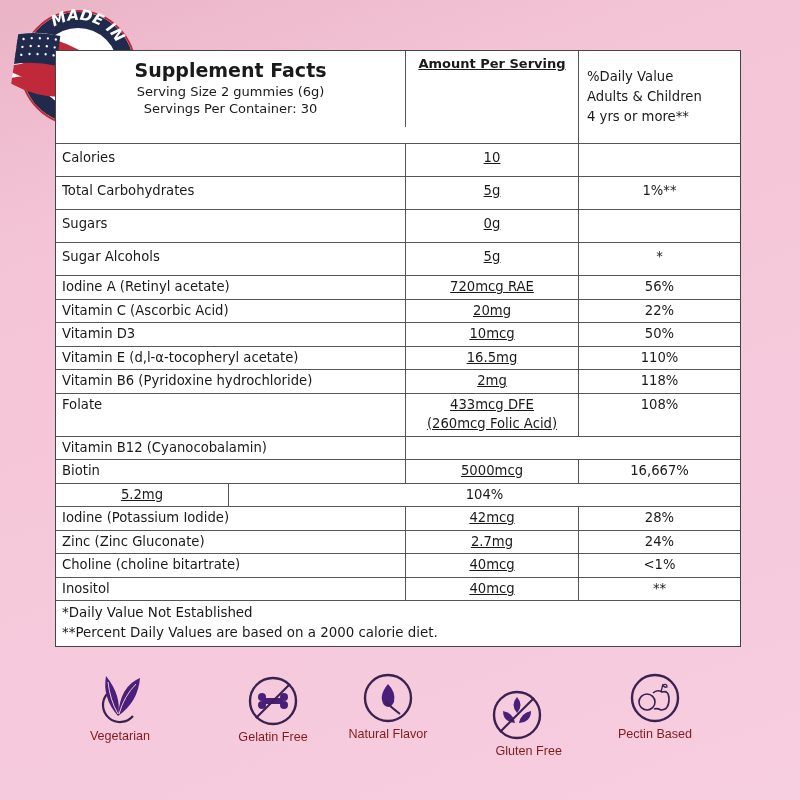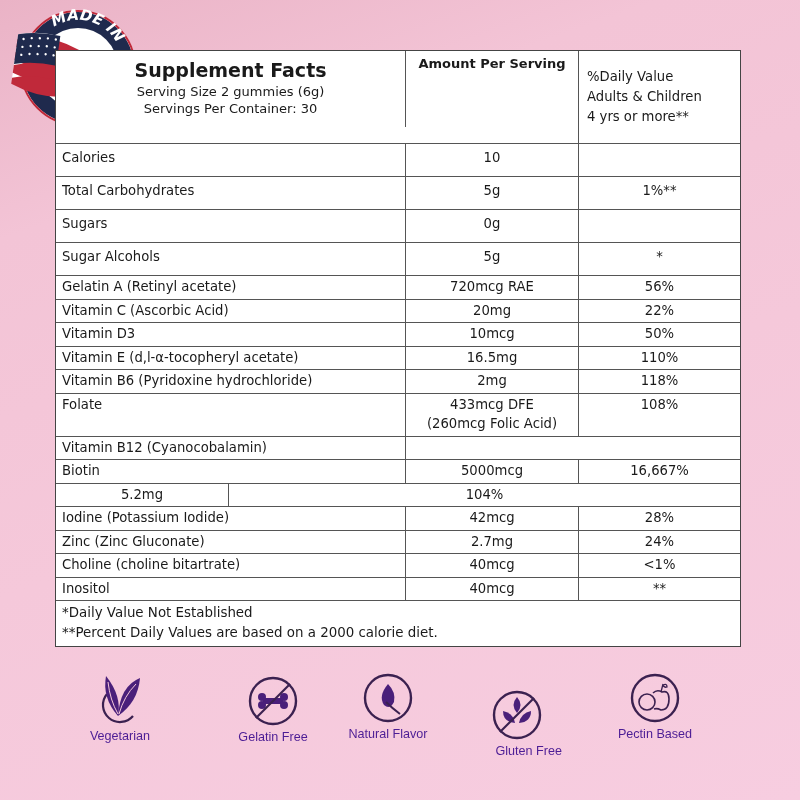--- a/index.html
+++ b/index.html
@@ -14,35 +14,35 @@
   }
   .facts {
     position: absolute; left: 55px; top: 50px; width: 686px;
     background: #fff; border: 1.5px solid #444;
     color: #1a1a1a;
     font-family: "DejaVu Sans", sans-serif;
   }
   .row { display: flex; border-top: 1px solid #555; }
   .row:first-child { border-top: none; }
   .c1 { width: 350px; padding: 2px 6px; border-right: 1px solid #555; font-size: 13.2px; }
-  .c2 { width: 173px; padding: 10px 4px; border-right: 1px solid #555; font-size: 13.2px; text-align: center; }
+  .c2 { width: 173px; padding: 10px 4px; border-right: 1px solid #555; font-size: 13.2px; text-align: center; text-decoration: underline; }
   .c3 { flex: 1; padding: 2px 4px; font-size: 13.2px; text-align: center; }
   .head .c1 { text-align: center; height: 76px; padding-top: 8px; }
   .head .title { font-size: 19px; font-weight: bold; display: block; margin-bottom: 2px; }
   .head .sub { font-size: 13px; display: block; line-height: 17px; }
   .head .c2 { font-weight: bold; font-size: 13px; padding-top: 5px; }
   .head .c3 { text-align: left; font-size: 13.2px; line-height: 20px; padding: 16px 8px; }
   .tall .c1, .tall .c2, .tall .c3 { height: 32px; padding-top: 6px; }
   .short .c1, .short .c2, .short .c3 { height: 22.5px; padding-top: 2px; line-height: 18px; }
   .folate .c1, .folate .c2, .folate .c3 { height: 42px; line-height: 19px; padding-top: 1px; }
   .footer { border-top: 1px solid #555; padding: 2px 6px 3px; font-size: 13.4px; line-height: 20px; }
   .icons {
     position: absolute; left: 80px; top: 672px; width: 640px; height: 90px;
   }
-  .ic { position: absolute; text-align: center; color: #4c1d95; font-size: 12.6px; }
+  .ic { position: absolute; text-align: center; color: #7f1d1d; font-size: 12.6px; }
   .ic svg { display: block; margin: 0 auto; }
   .ic span { display: block; margin-top: 3px; white-space: nowrap; }
 </style>
 </head>
 <body>
 
 <div class="badge">
   <svg width="132" height="124" viewBox="0 0 132 124">
     <circle cx="72" cy="62" r="58" fill="#fff"></circle>
     <circle cx="72" cy="62" r="56" fill="#1f2a4d"></circle>
@@ -114,21 +114,21 @@
     <div class="c1">Sugars</div>
     <div class="c2">0g</div>
     <div class="c3"></div>
   </div>
   <div class="row tall">
     <div class="c1">Sugar Alcohols</div>
     <div class="c2">5g</div>
     <div class="c3">*</div>
   </div>
   <div class="row short">
-    <div class="c1">Gelatin A (Retinyl acetate)</div>
+    <div class="c1">Iodine A (Retinyl acetate)</div>
     <div class="c2">720mcg RAE</div>
     <div class="c3">56%</div>
   </div>
   <div class="row short">
     <div class="c1">Vitamin C (Ascorbic Acid)</div>
     <div class="c2">20mg</div>
     <div class="c3">22%</div>
   </div>
   <div class="row short">
     <div class="c1">Vitamin D3</div>

